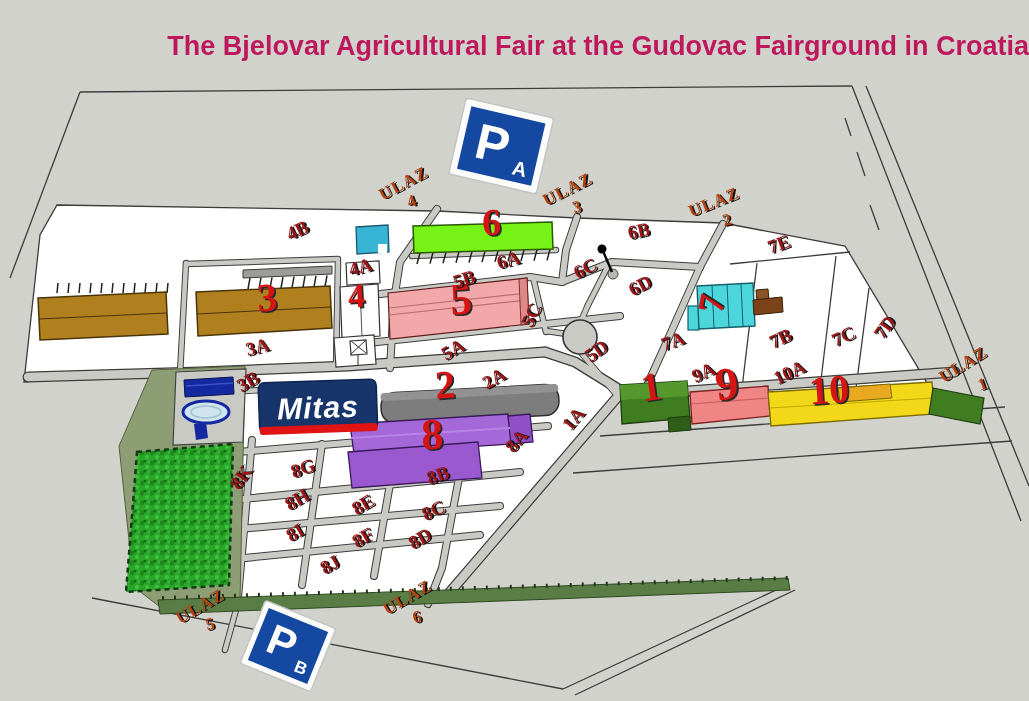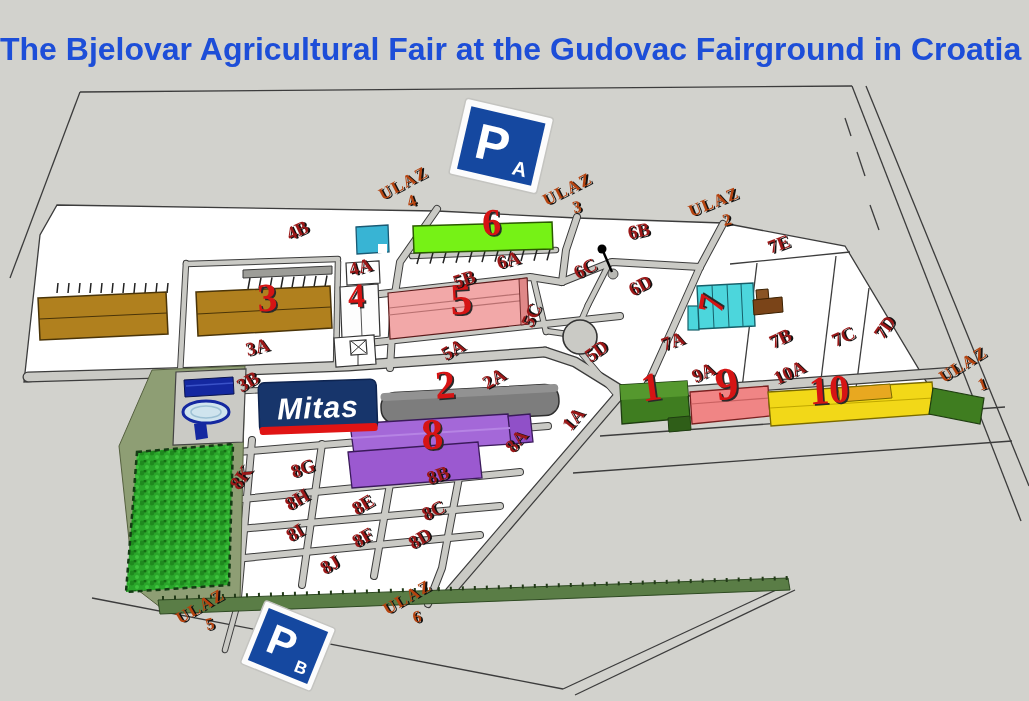--- a/index.html
+++ b/index.html
@@ -1,19 +1,19 @@
 <!DOCTYPE html>
 <html><head>
 <meta charset="utf-8">
 <style>
   html,body{margin:0;padding:0}
   body{width:1029px;height:701px;position:relative;background:#d2d2cd;overflow:hidden;
        font-family:"Liberation Sans",sans-serif}
-  .title{position:absolute;top:31px;left:0;width:100%;text-align:left;
-         font-size:32px;font-weight:bold;color:#1d4ed8}
+  .title{position:absolute;top:31px;left:0;width:100%;text-align:right;
+         font-size:27px;font-weight:bold;color:#be185d}
   svg{position:absolute;top:0;left:0}
   text{text-anchor:middle}
   .road-u{fill:none;stroke:#3c3c3c;stroke-linecap:round;stroke-linejoin:round}
   .road-o{fill:none;stroke:#cacac5;stroke-linecap:round;stroke-linejoin:round}
   .wu{stroke-width:11px}.wo{stroke-width:8.5px}
   .nu{stroke-width:8px}.no{stroke-width:6px}
   .tu{stroke-width:6.5px}.to{stroke-width:4.6px}
   .pline{fill:none;stroke:#3c3c3c;stroke-width:1.3px}
   .tick{fill:none;stroke:#222;stroke-width:1.5px}
   .sector{font-family:"Liberation Serif",serif;font-weight:bold;font-size:19px;

